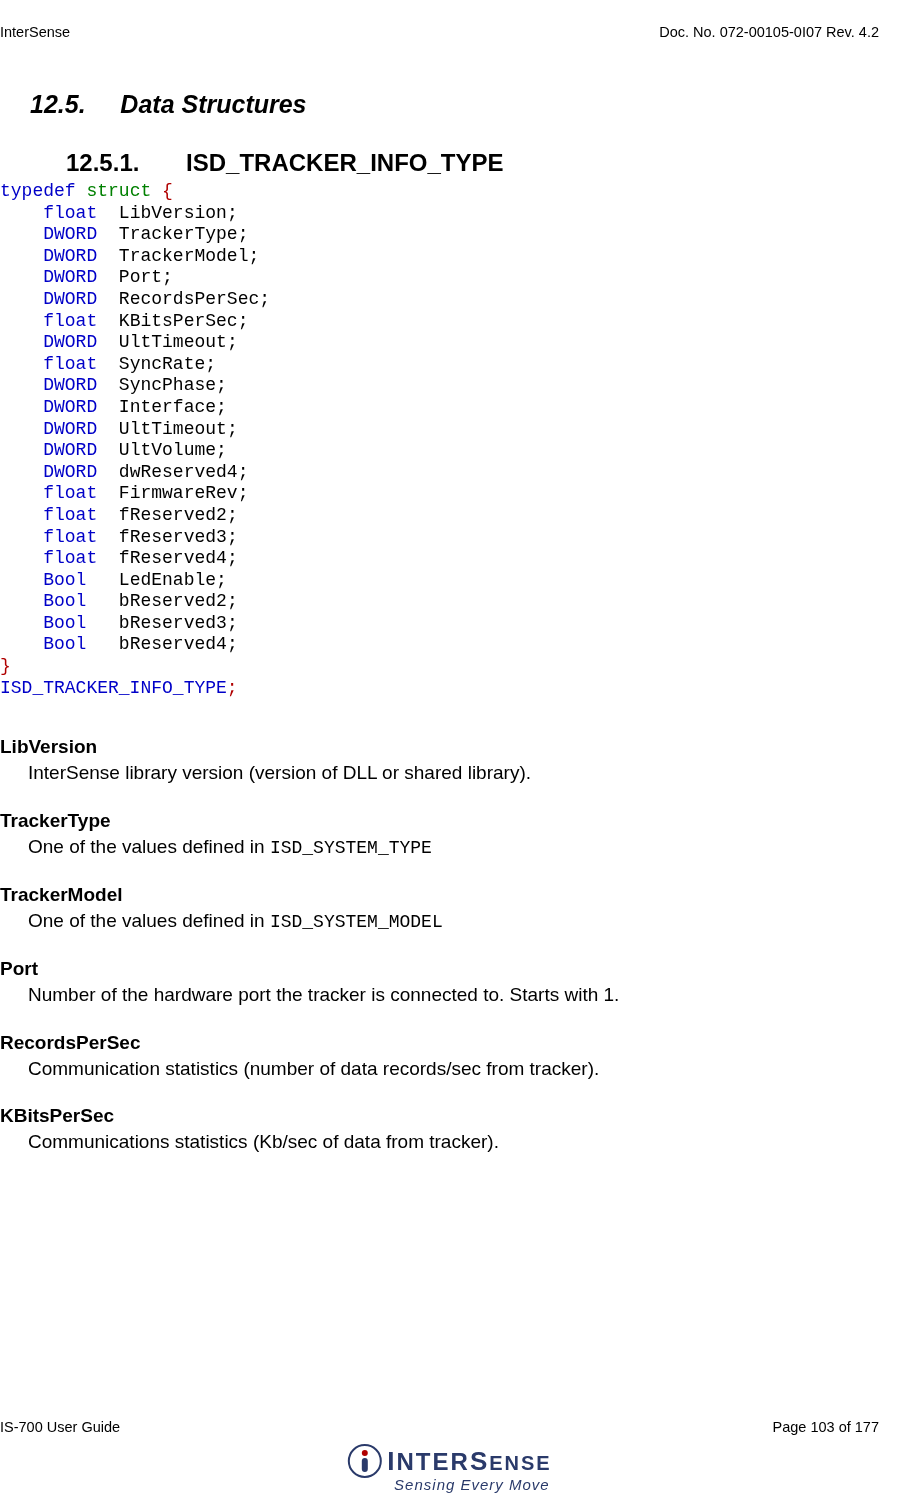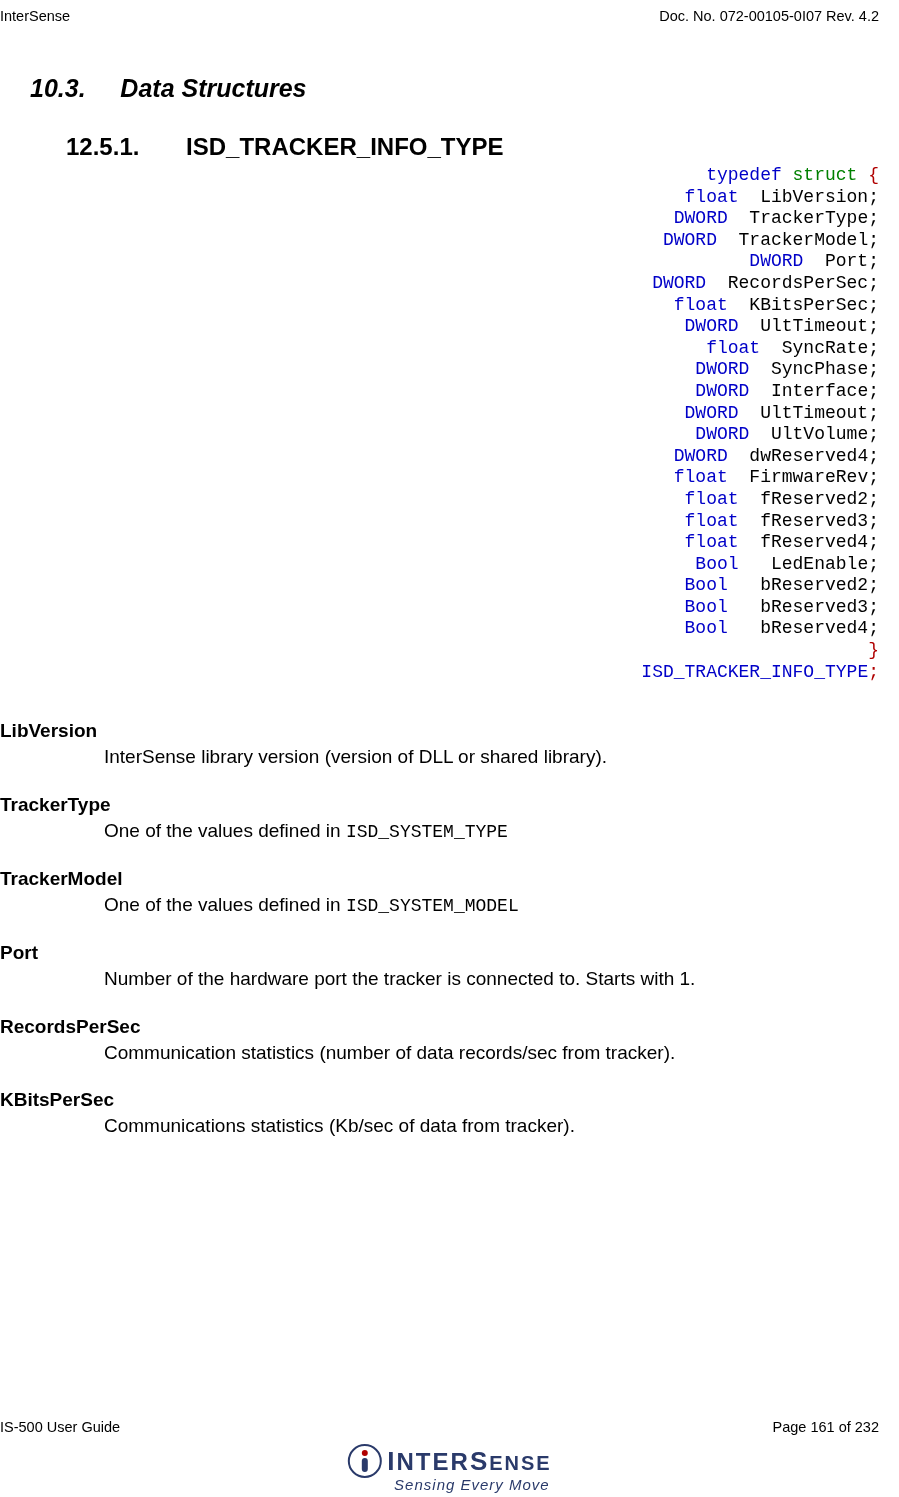--- a/index.html
+++ b/index.html
@@ -7,21 +7,21 @@
     padding: 0;
     font-family: Arial, Helvetica, sans-serif;
     background: #fff;
     color: #000;
     width: 899px;
     height: 1497px;
     position: relative;
     box-sizing: border-box;
   }
   .page {
-    padding: 8px 20px 0 0;
+    padding: 24px 20px 0 0;
     box-sizing: border-box;
     height: 100%;
     position: relative;
   }
   .header-row {
     display: flex;
     justify-content: space-between;
     font-size: 14.5px;
     padding: 0 0 0 0;
   }
@@ -35,39 +35,38 @@
     font-size: 24px;
     font-weight: bold;
     margin: 30px 0 4px 66px;
   }
   .code-block {
     font-family: "Courier New", monospace;
     font-size: 18px;
     line-height: 1.2;
     white-space: pre;
     margin: 0;
-    text-align: right;
   }
   .kw-typedef { color: #0000c8; }
   .kw-struct  { color: #008000; }
   .kw-type    { color: #0000c8; }
   .kw-name    { color: #0000c8; }
   .brace      { color: #b00000; }
   .semicolon  { color: #b00000; }
   .descs {
     margin-top: 36px;
     font-size: 19px;
     line-height: 1.25;
   }
   .desc-item { margin-bottom: 24px; }
   .desc-term {
     font-weight: bold;
   }
   .desc-text {
-    margin-left: 104px;
+    margin-left: 28px;
     margin-top: 2px;
   }
   .mono-inline {
     font-family: "Courier New", monospace;
     font-size: 18px;
     text-align: center;
   }
   .footer-row {
     position: absolute;
     bottom: 62px;
@@ -140,21 +139,21 @@
 <body>
 
 <div class="page">
 
   <div class="header-row">
     <span>InterSense</span>
     <span>Doc. No. 072-00105-0I07 Rev. 4.2</span>
   </div>
 
   <div class="section-heading">
-    <span>10.3.</span>&nbsp;&nbsp;&nbsp;&nbsp;&nbsp;<span>Data Structures</span>
+    <span>12.5.</span>&nbsp;&nbsp;&nbsp;&nbsp;&nbsp;<span>Data Structures</span>
   </div>
 
   <div class="subsection-heading">
     <span>12.5.1.</span>&nbsp;&nbsp;&nbsp;&nbsp;&nbsp;&nbsp;&nbsp;<span>ISD_TRACKER_INFO_TYPE</span>
   </div>
 
   <pre class="code-block"><span class="kw-typedef">typedef</span> <span class="kw-struct">struct</span> <span class="brace">{</span>
     <span class="kw-type">float</span>  <span>LibVersion</span>;
     <span class="kw-type">DWORD</span>  <span>TrackerType</span>;
     <span class="kw-type">DWORD</span>  <span>TrackerModel</span>;
@@ -207,22 +206,22 @@
     </div>
 
     <div class="desc-item">
       <div class="desc-term">KBitsPerSec</div>
       <div class="desc-text">Communications statistics (Kb/sec of data from tracker).</div>
     </div>
 
   </div>
 
   <div class="footer-row">
-    <span>IS-500 User Guide</span>
-    <span>Page 161 of 232</span>
+    <span>IS-700 User Guide</span>
+    <span>Page 103 of 177</span>
   </div>
 
   <div class="logo-wrap">
     <div class="logo-row">
       <span class="logo-mark"></span>
       <span class="logo-text"><span>I</span><span class="nter" style="font-size:24px;">NTER</span><span>S</span><span style="font-size:20px;">ENSE</span></span>
     </div>
     <div class="logo-tag">Sensing Every Move</div>
   </div>
 

